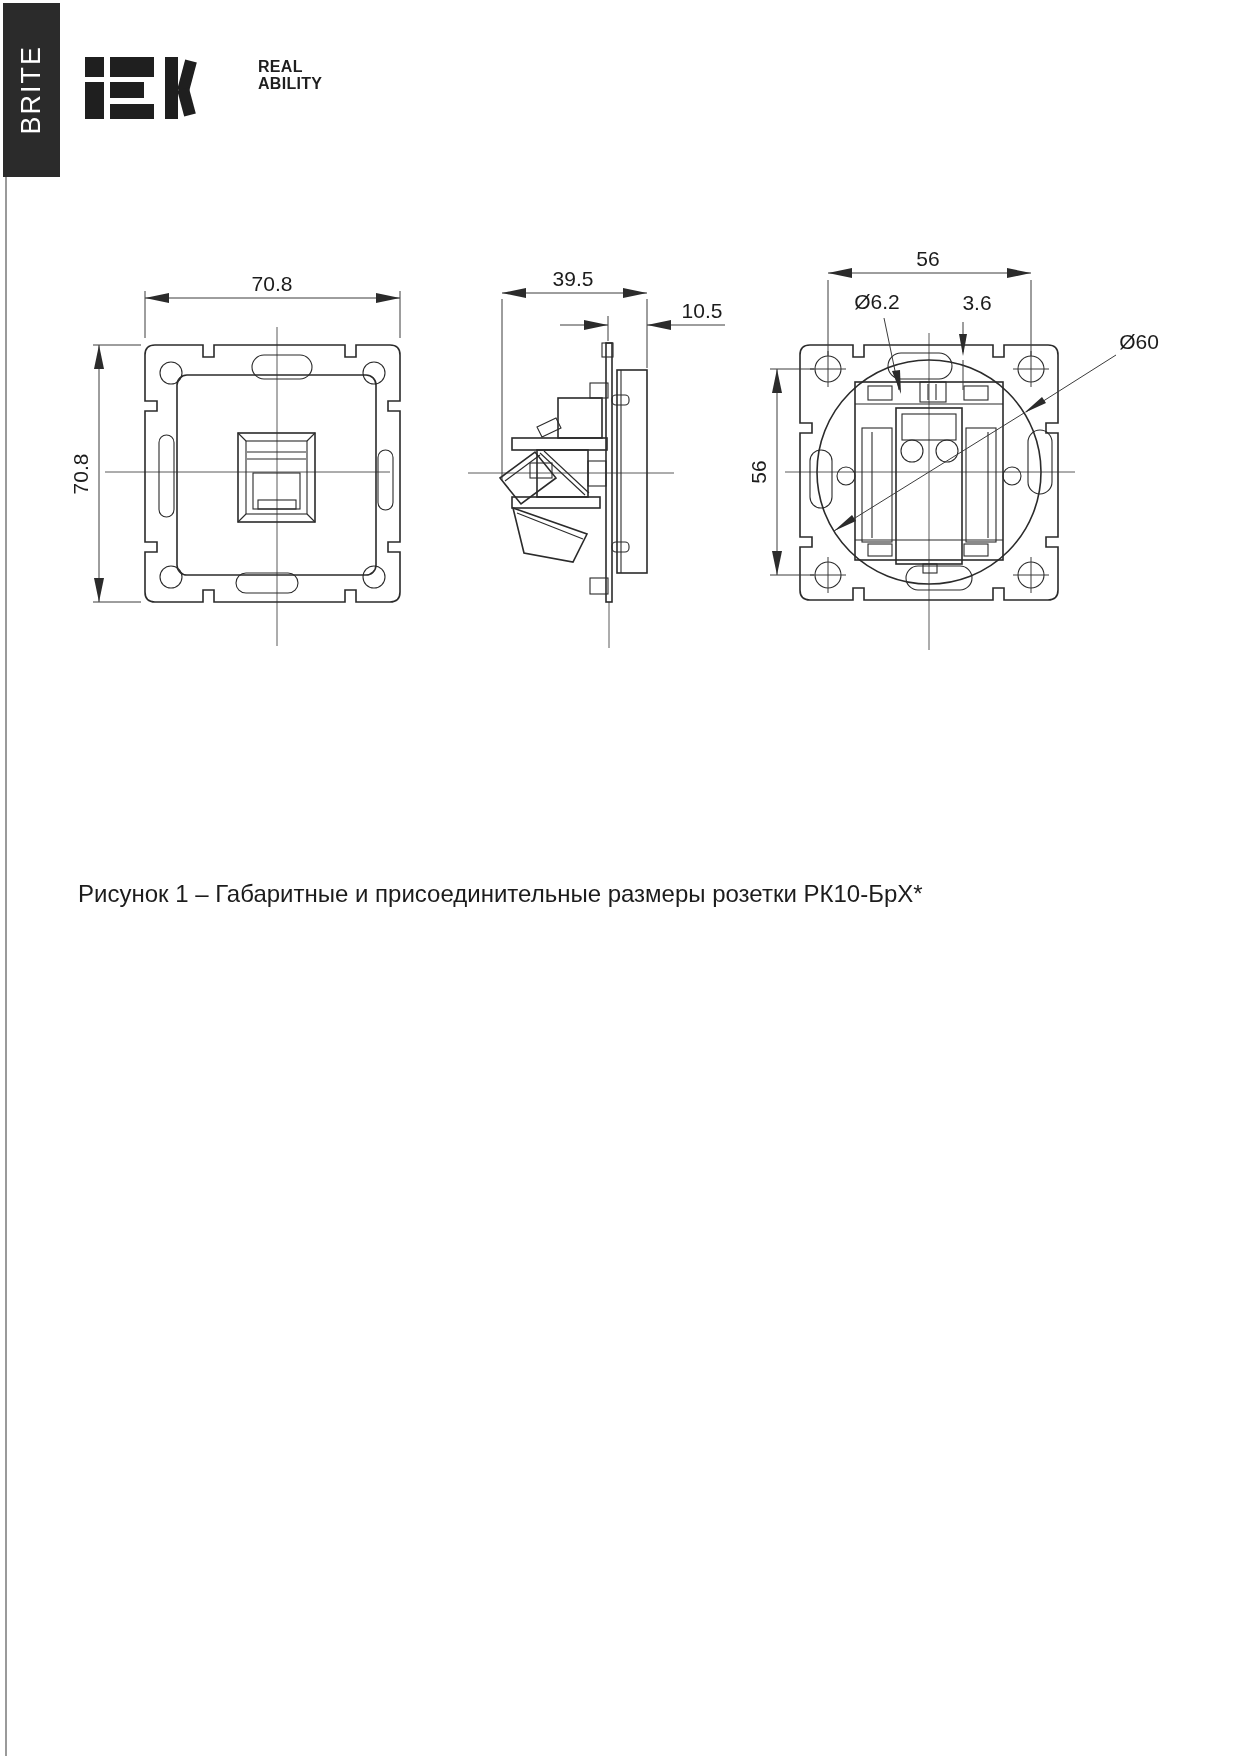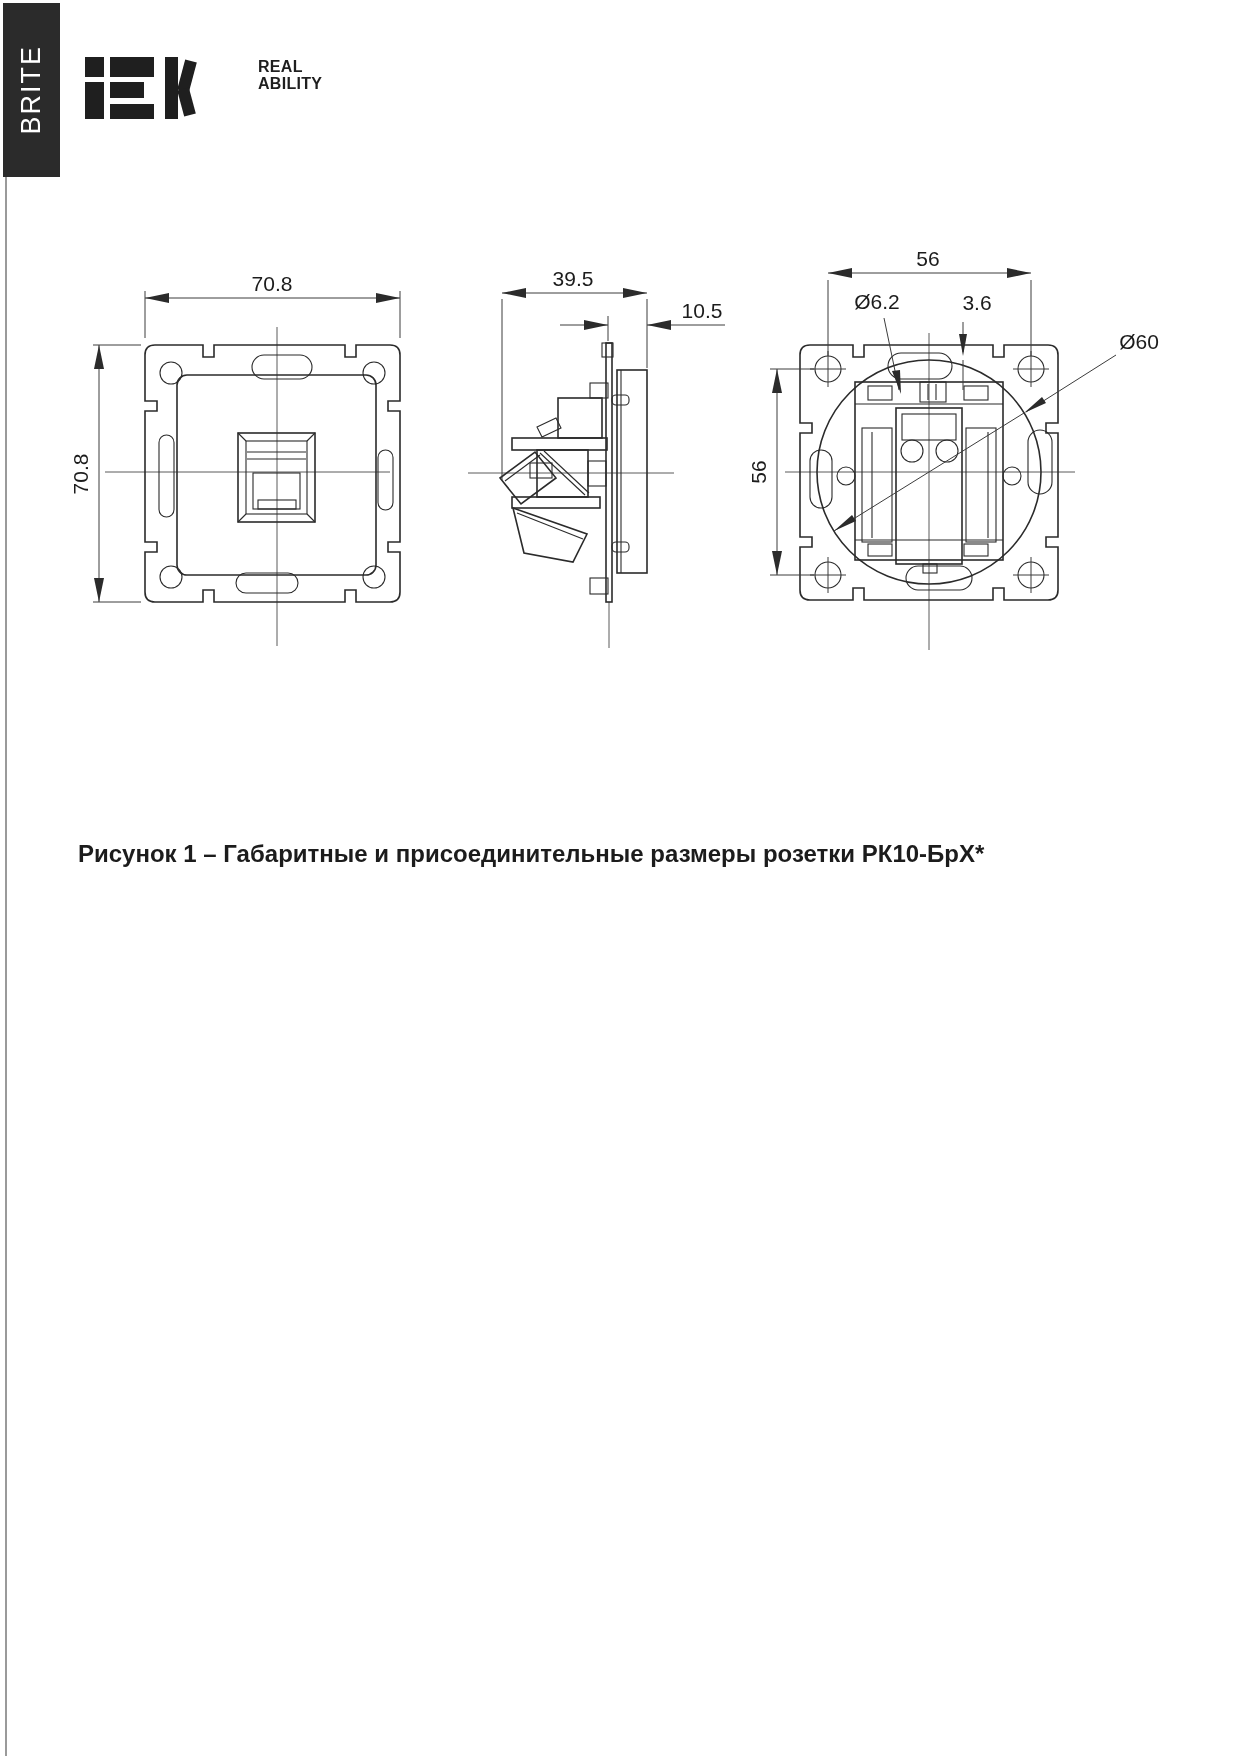--- a/index.html
+++ b/index.html
@@ -22,22 +22,22 @@
   }
   .page-edge-line{
     position:absolute;left:5px;top:177px;width:2px;height:1579px;
     background:#9a9a9a;
   }
   .tagline{
     position:absolute;left:210px;top:58px;
     color:#1f1f1f;font-weight:700;font-size:16px;line-height:17px;letter-spacing:0.3px;margin-left:48px;
   }
   .caption{
-    position:absolute;left:78px;top:840px;width:1100px;
-    color:#1c1c1c;font-size:24px;font-weight:700;
+    position:absolute;left:78px;top:880px;width:1100px;
+    color:#1c1c1c;font-size:24px;font-weight:400;
   }
   svg{position:absolute;left:0;top:0;}
   .ol{fill:none;stroke:#2b2b2b;stroke-width:1.6px;}
   .md{fill:none;stroke:#2b2b2b;stroke-width:1.1px;}
   .thin{fill:none;stroke:#3c3c3c;stroke-width:1px;}
   .cl{fill:none;stroke:#5a5a5a;stroke-width:1px;}
   .arr{fill:#2b2b2b;stroke:none;}
   .logo{fill:#1f1f1f;}
   .logoLine{stroke:#1f1f1f;stroke-width:12px;fill:none;}
   text.dim{font-family:"Liberation Sans",sans-serif;font-size:21px;fill:#1c1c1c;}

